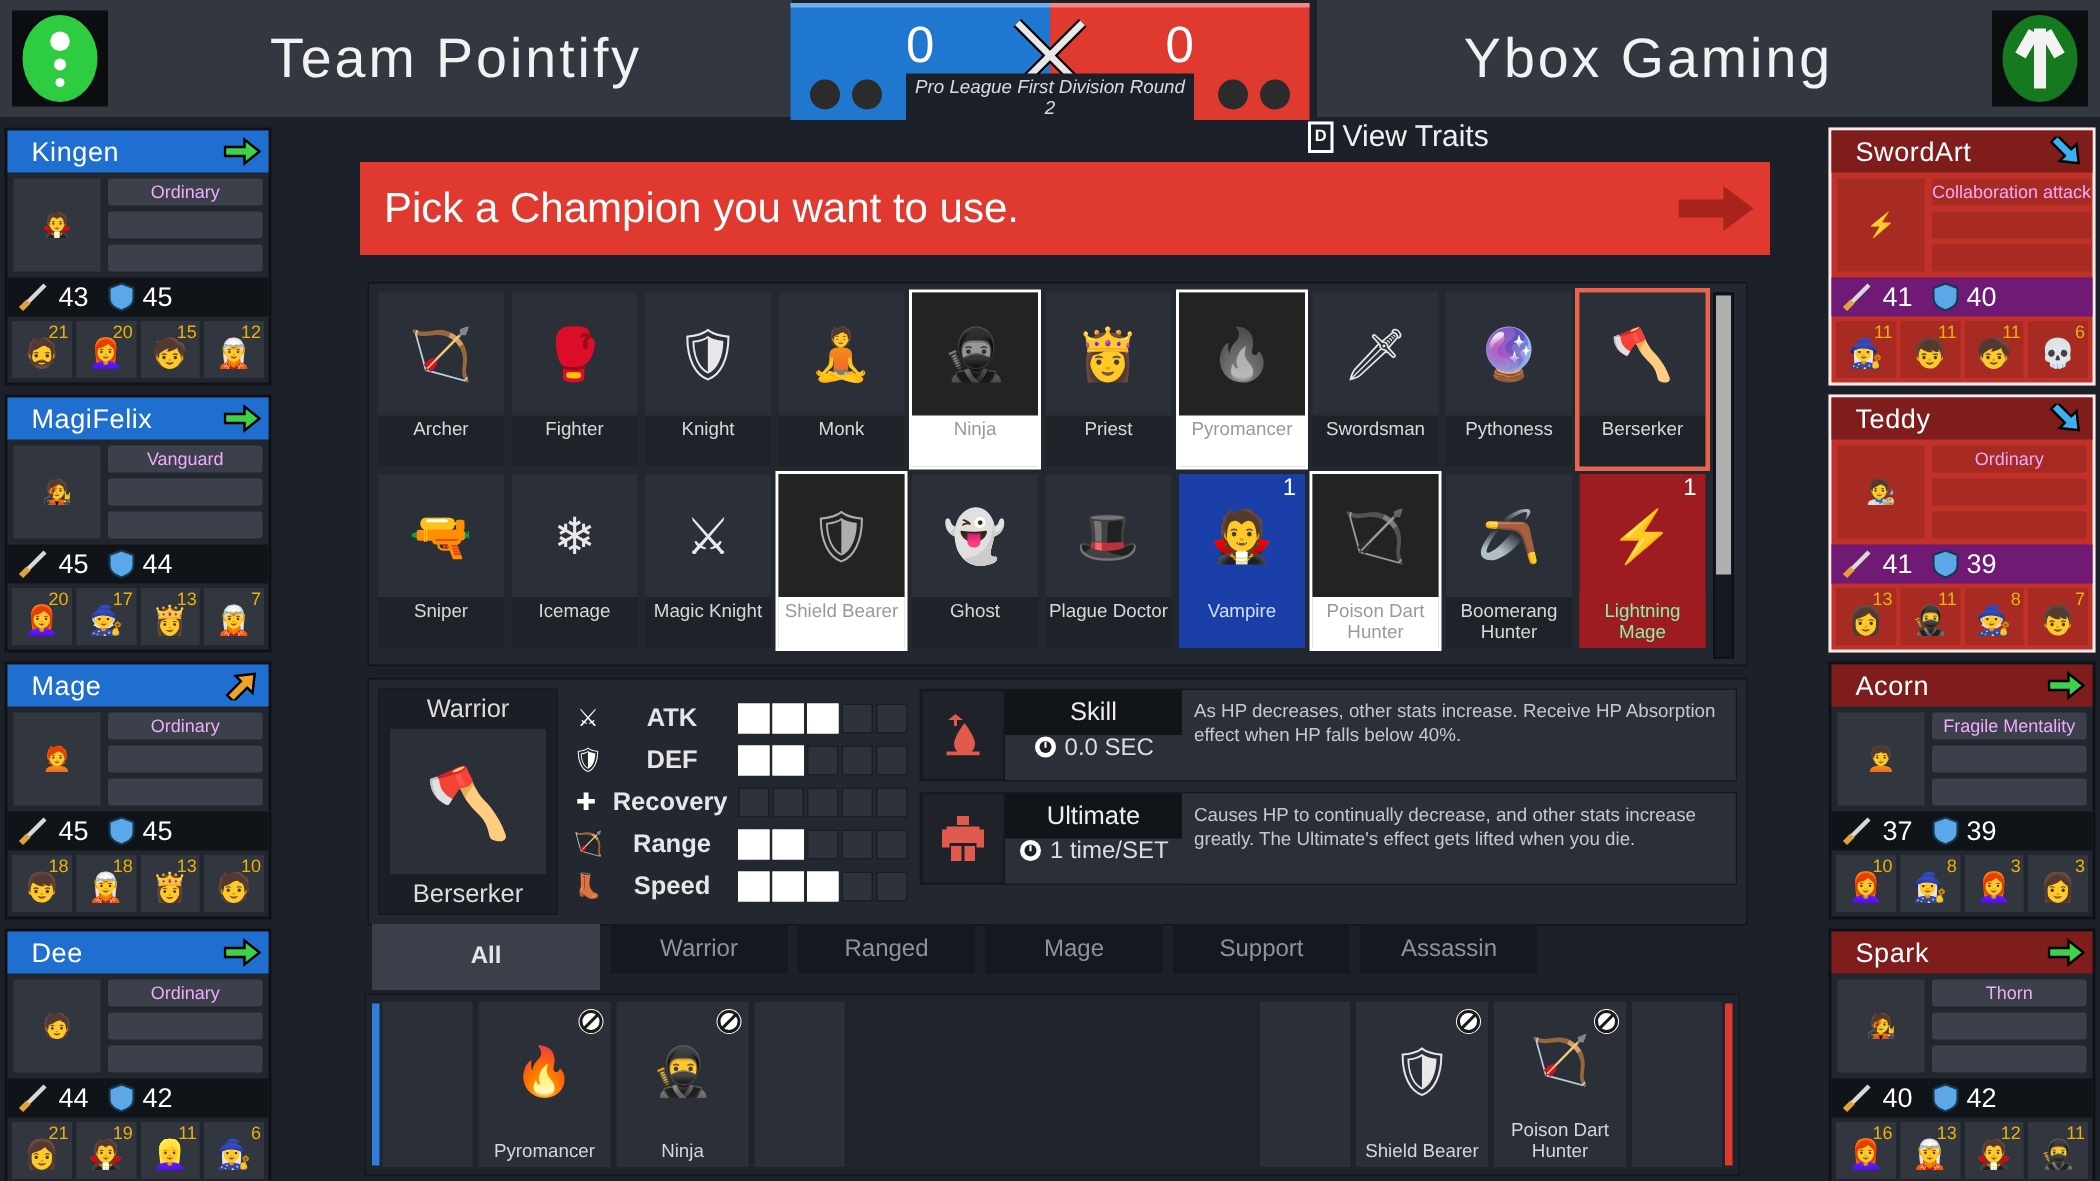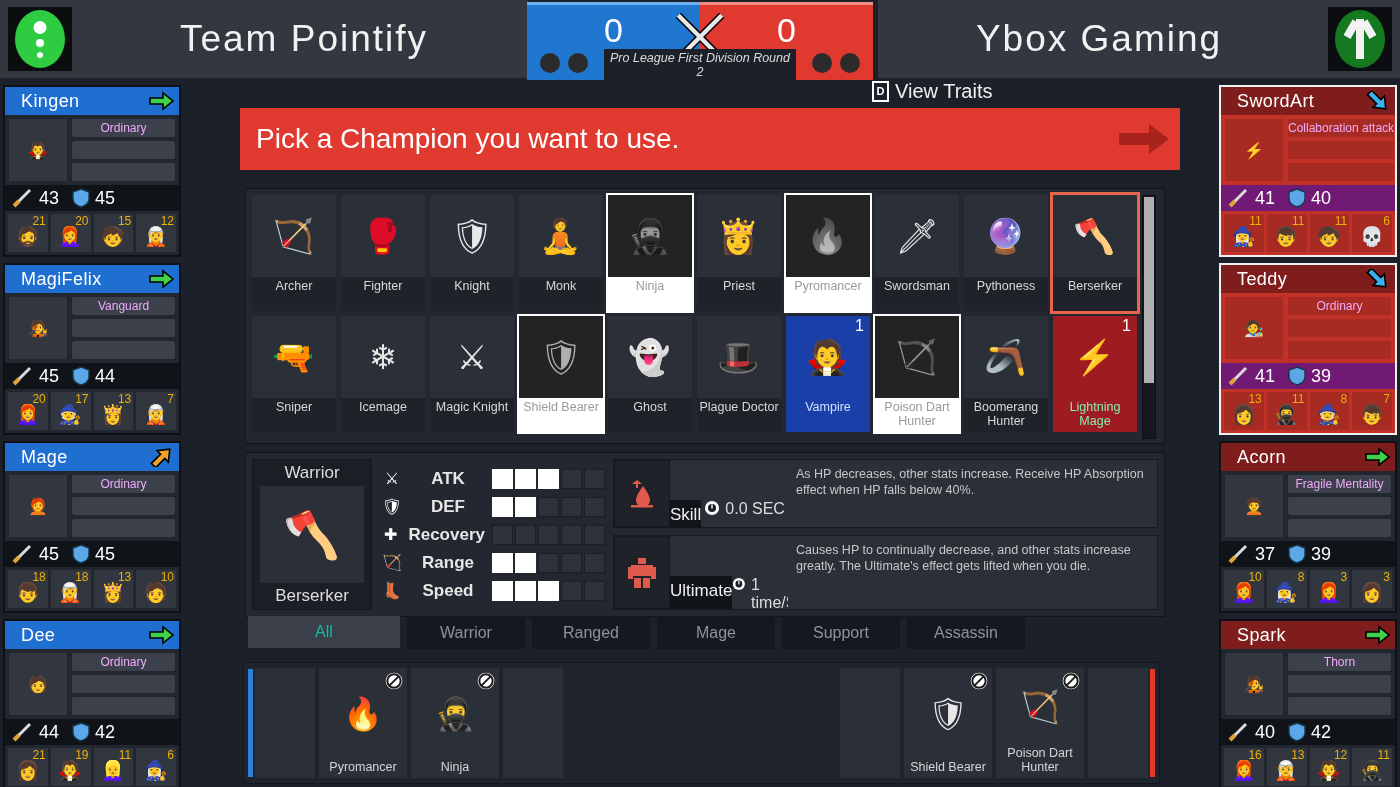--- a/index.html
+++ b/index.html
@@ -108,29 +108,29 @@
   .statcol { width:225px; display:flex; flex-direction:column; justify-content:center; gap:3px; }
   .statrow { display:flex; align-items:center; gap:7px; height:25px; }
   .sicon { width:24px; height:24px; display:flex; align-items:center; justify-content:center; font-size:16px; color:#fff; }
   .slabel { flex:1; text-align:center; font-size:17px; color:#e6e6e6;font-weight:bold; }
   .pips { display:flex; gap:2px; }
   .pip { width:21px; height:20px; background:#2e323b; border:1px solid #1a1d23; }
   .pip.on { background:#fff; border-color:#fff; }
   .skills { flex:1; display:flex; flex-direction:column; gap:7px; }
   .skillrow { display:flex; background:#2b2f37; border:1px solid #15181e; min-height:62px; }
   .sk-icon { width:56px; background:#1f2229; display:flex; align-items:center; justify-content:center; font-size:27px; color:#e05a4e; border:1px solid #15181e; }
-  .sk-mid { width:118px; display:flex; flex-direction:row;margin-top:40px; }
+  .sk-mid { width:118px; display:flex; flex-direction:column; }
   .sk-title { background:#111419; text-align:center; font-size:17px; color:#eee; padding:5px 0; }
   .sk-cost { flex:1; display:flex; align-items:flex-start; justify-content:center; gap:5px; font-size:16px; color:#ddd; }
   .sk-desc { flex:1; padding:6px 8px; font-size:12.5px; line-height:16px; color:#c8c8c8; background:#2b2f37; }
 
   
   .tabs { position:absolute; left:248px; top:616px; display:flex; gap:7px; }
   .tab { height:33px; min-width:118px; background:#151820; color:#8d929c; font-size:16px; display:flex; align-items:center; justify-content:center; padding:0 14px; }
-  .tab.active { background:#3a3f49; color:#14b8a6; height:32px; min-width:152px; }
+  .tab.active { background:#3a3f49; color:#e5e5e5; height:44px; min-width:152px;font-weight:bold; }
 
   
   .banbar { position:absolute; left:243px; top:662px; width:917px; height:122px; background:#1f232b; border:1px solid #14171d; display:flex; align-items:center; padding:4px; }
   .bb-edge { width:5px; height:108px; }
   .bb-edge.blue { background:#2f7ede; }
   .bb-edge.red  { background:#e0392f; }
   .bb-slot { width:60px; height:110px; background:#2b2f37; margin:0 2px; }
   .bb-card { width:88px; height:110px; background:#2b2f37; margin:0 2px; position:relative; display:flex; flex-direction:column; align-items:center; }
   .bb-card .art { flex:1; display:flex; align-items:center; justify-content:center; font-size:32px; }
   .bb-card .cn { font-size:12.5px; color:#d6d6d6; text-align:center; line-height:14px; padding-bottom:4px; }

